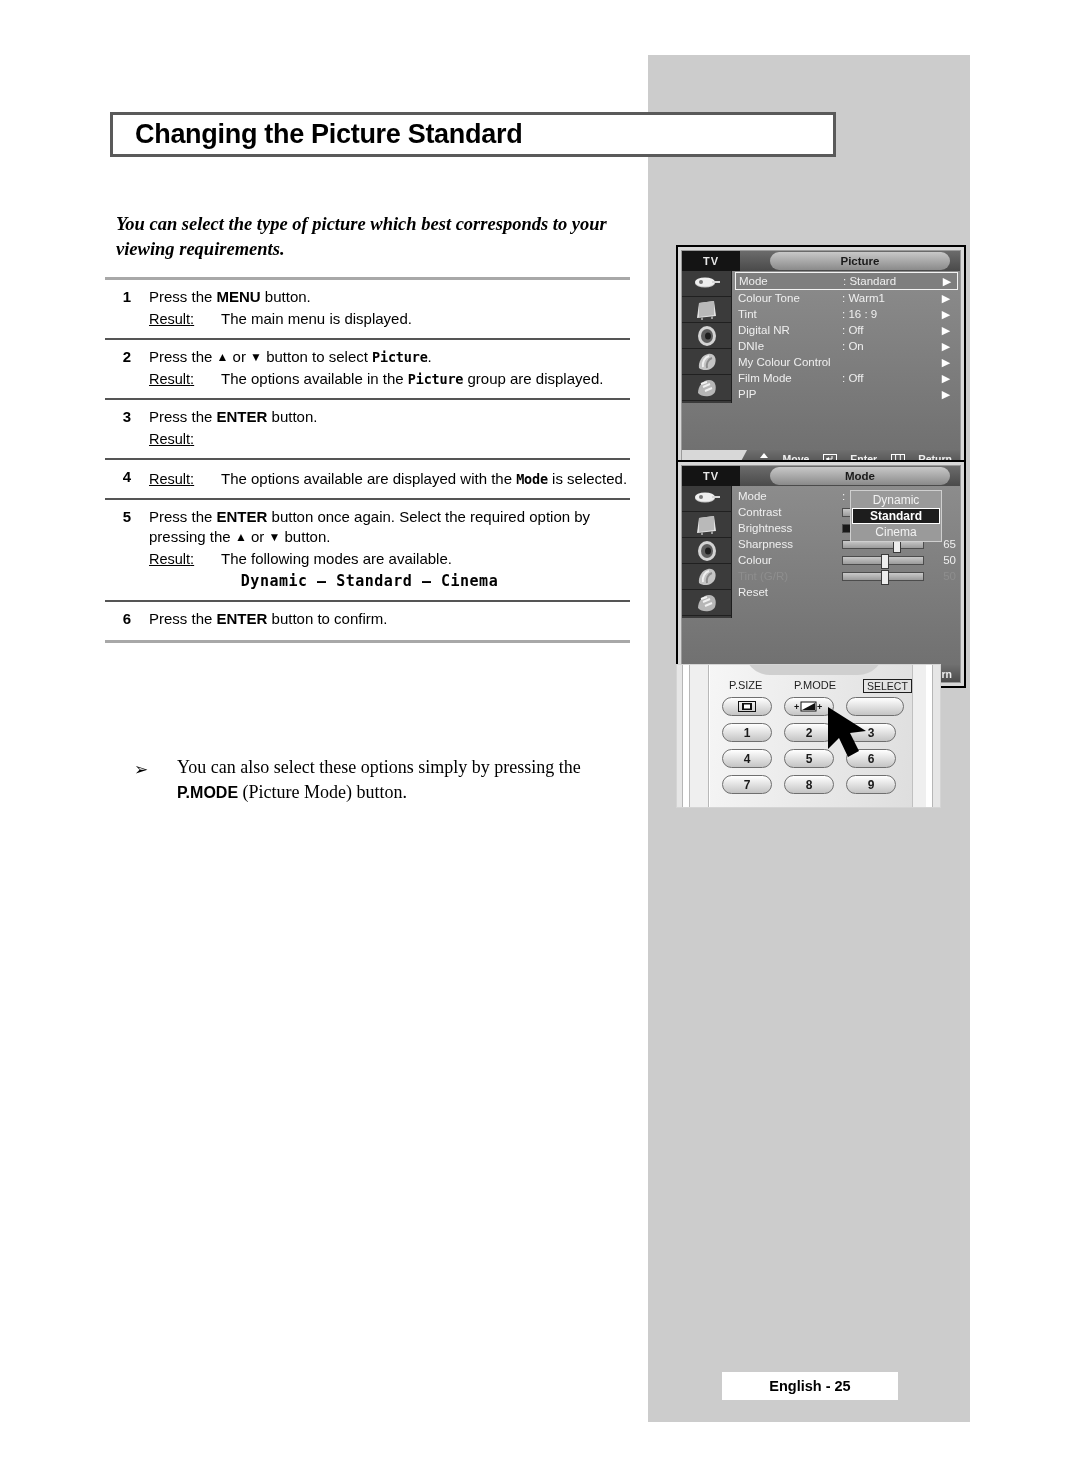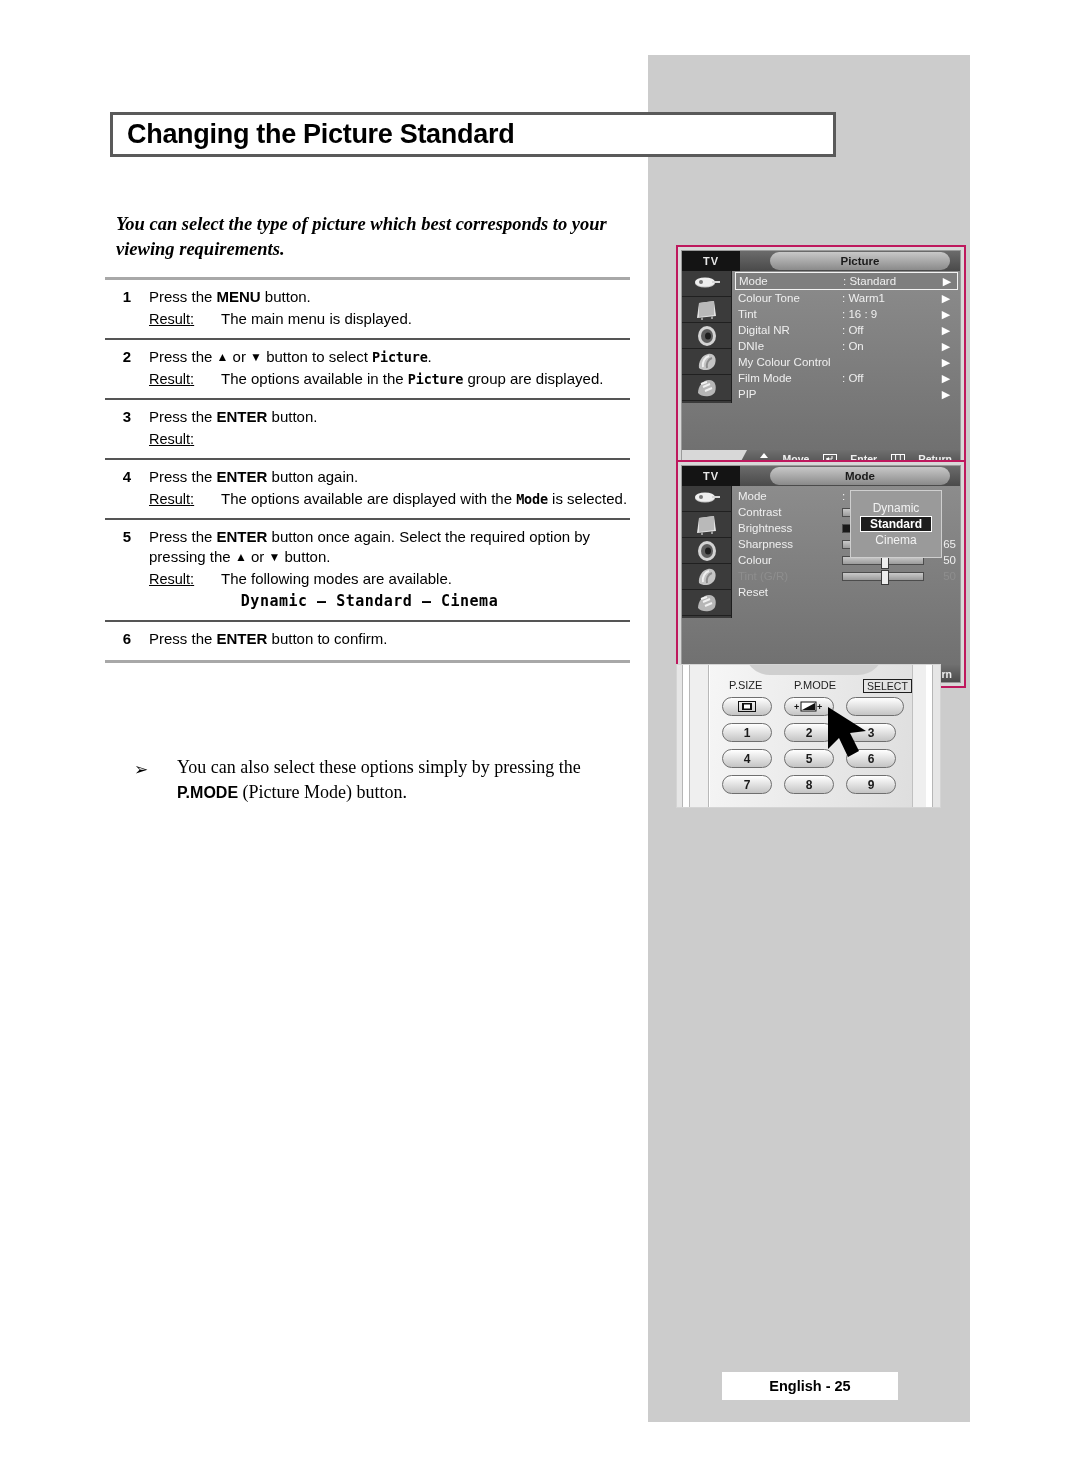--- a/index.html
+++ b/index.html
@@ -25,21 +25,21 @@
     background: #ffffff;
     border: 3px solid #5a5a5a;
     display: flex; align-items: center;
   }
   .title-text {
     font-family: "Liberation Sans", sans-serif;
     font-weight: bold;
     font-size: 27px;
     letter-spacing: -0.3px;
     color: #000;
-    padding-left: 14px;
+    padding-left: 22px;
     white-space: nowrap;
     text-align: center;
   }
 
   
   .intro {
     position: absolute; left: 116px; top: 212px;
     width: 510px;
     font-family: "Liberation Serif", serif;
     font-style: italic; font-weight: bold;
@@ -96,21 +96,21 @@
     font-family: "Liberation Serif", serif;
     font-size: 18px; line-height: 25px; color: #000;
   }
   .note-text .bold { font-family: "Liberation Sans", sans-serif; font-size: 16px; }
 
   
   .osd {
     position: absolute;
     width: 290px; height: 228px;
     background: #d8d8d8;
-    border: 2px solid #be185d;
+    border: 2px solid #000000;
     padding: 3px;
   }
   .osd-inner {
     position: relative; width: 100%; height: 100%;
     background: linear-gradient(#8f8f8f, #6e6e6e);
     border: 1px solid #9a9a9a;
     overflow: hidden;
   }
   .osd-titlebar {
     position: relative; height: 20px;
@@ -186,21 +186,21 @@
     position: absolute; top: -3px; width: 8px; height: 15px;
     background: #ededed; border: 1px solid #3a3a3a;
   }
   .osd-num { width: 26px; flex: 0 0 26px; text-align: right; font-size: 11.5px; }
 
   
   .osd-popup {
     position: absolute; left: 118px; top: 4px;
     width: 92px;
     background: #9a9a9a; border: 1px solid #cfcfcf;
-    padding: 9px;
+    padding: 1px;
     z-index: 5;
   }
   .pop-item {
     height: 16px; font-size: 12px; color: #f2f2f2;
     display: flex; align-items: center; justify-content: center;
   }
   .pop-item.active {
     background: #1d1d1d; color: #ffffff;
     border: 1px solid #ffffff; font-weight: bold;
   }
@@ -292,21 +292,20 @@
           <div class="result-lab"><span>Result</span><span class="colon">:</span></div>
         </div>
       </div>
     </div>
 
     <div class="rule-thin"></div>
 
     <div class="step">
       <div class="step-num">4</div>
       <div class="step-body">
-        <div class="step-line"><span>Press the </span><span class="bold">ENTER</span><span> button again.</span></div>
         <div class="result-row">
           <div class="result-lab"><span>Result</span><span class="colon">:</span></div>
           <div class="result-txt"><span>The options available are displayed with the </span><span class="mono">Mode</span><span> is selected.</span></div>
         </div>
       </div>
     </div>
 
     <div class="rule-thin"></div>
 
     <div class="step">

